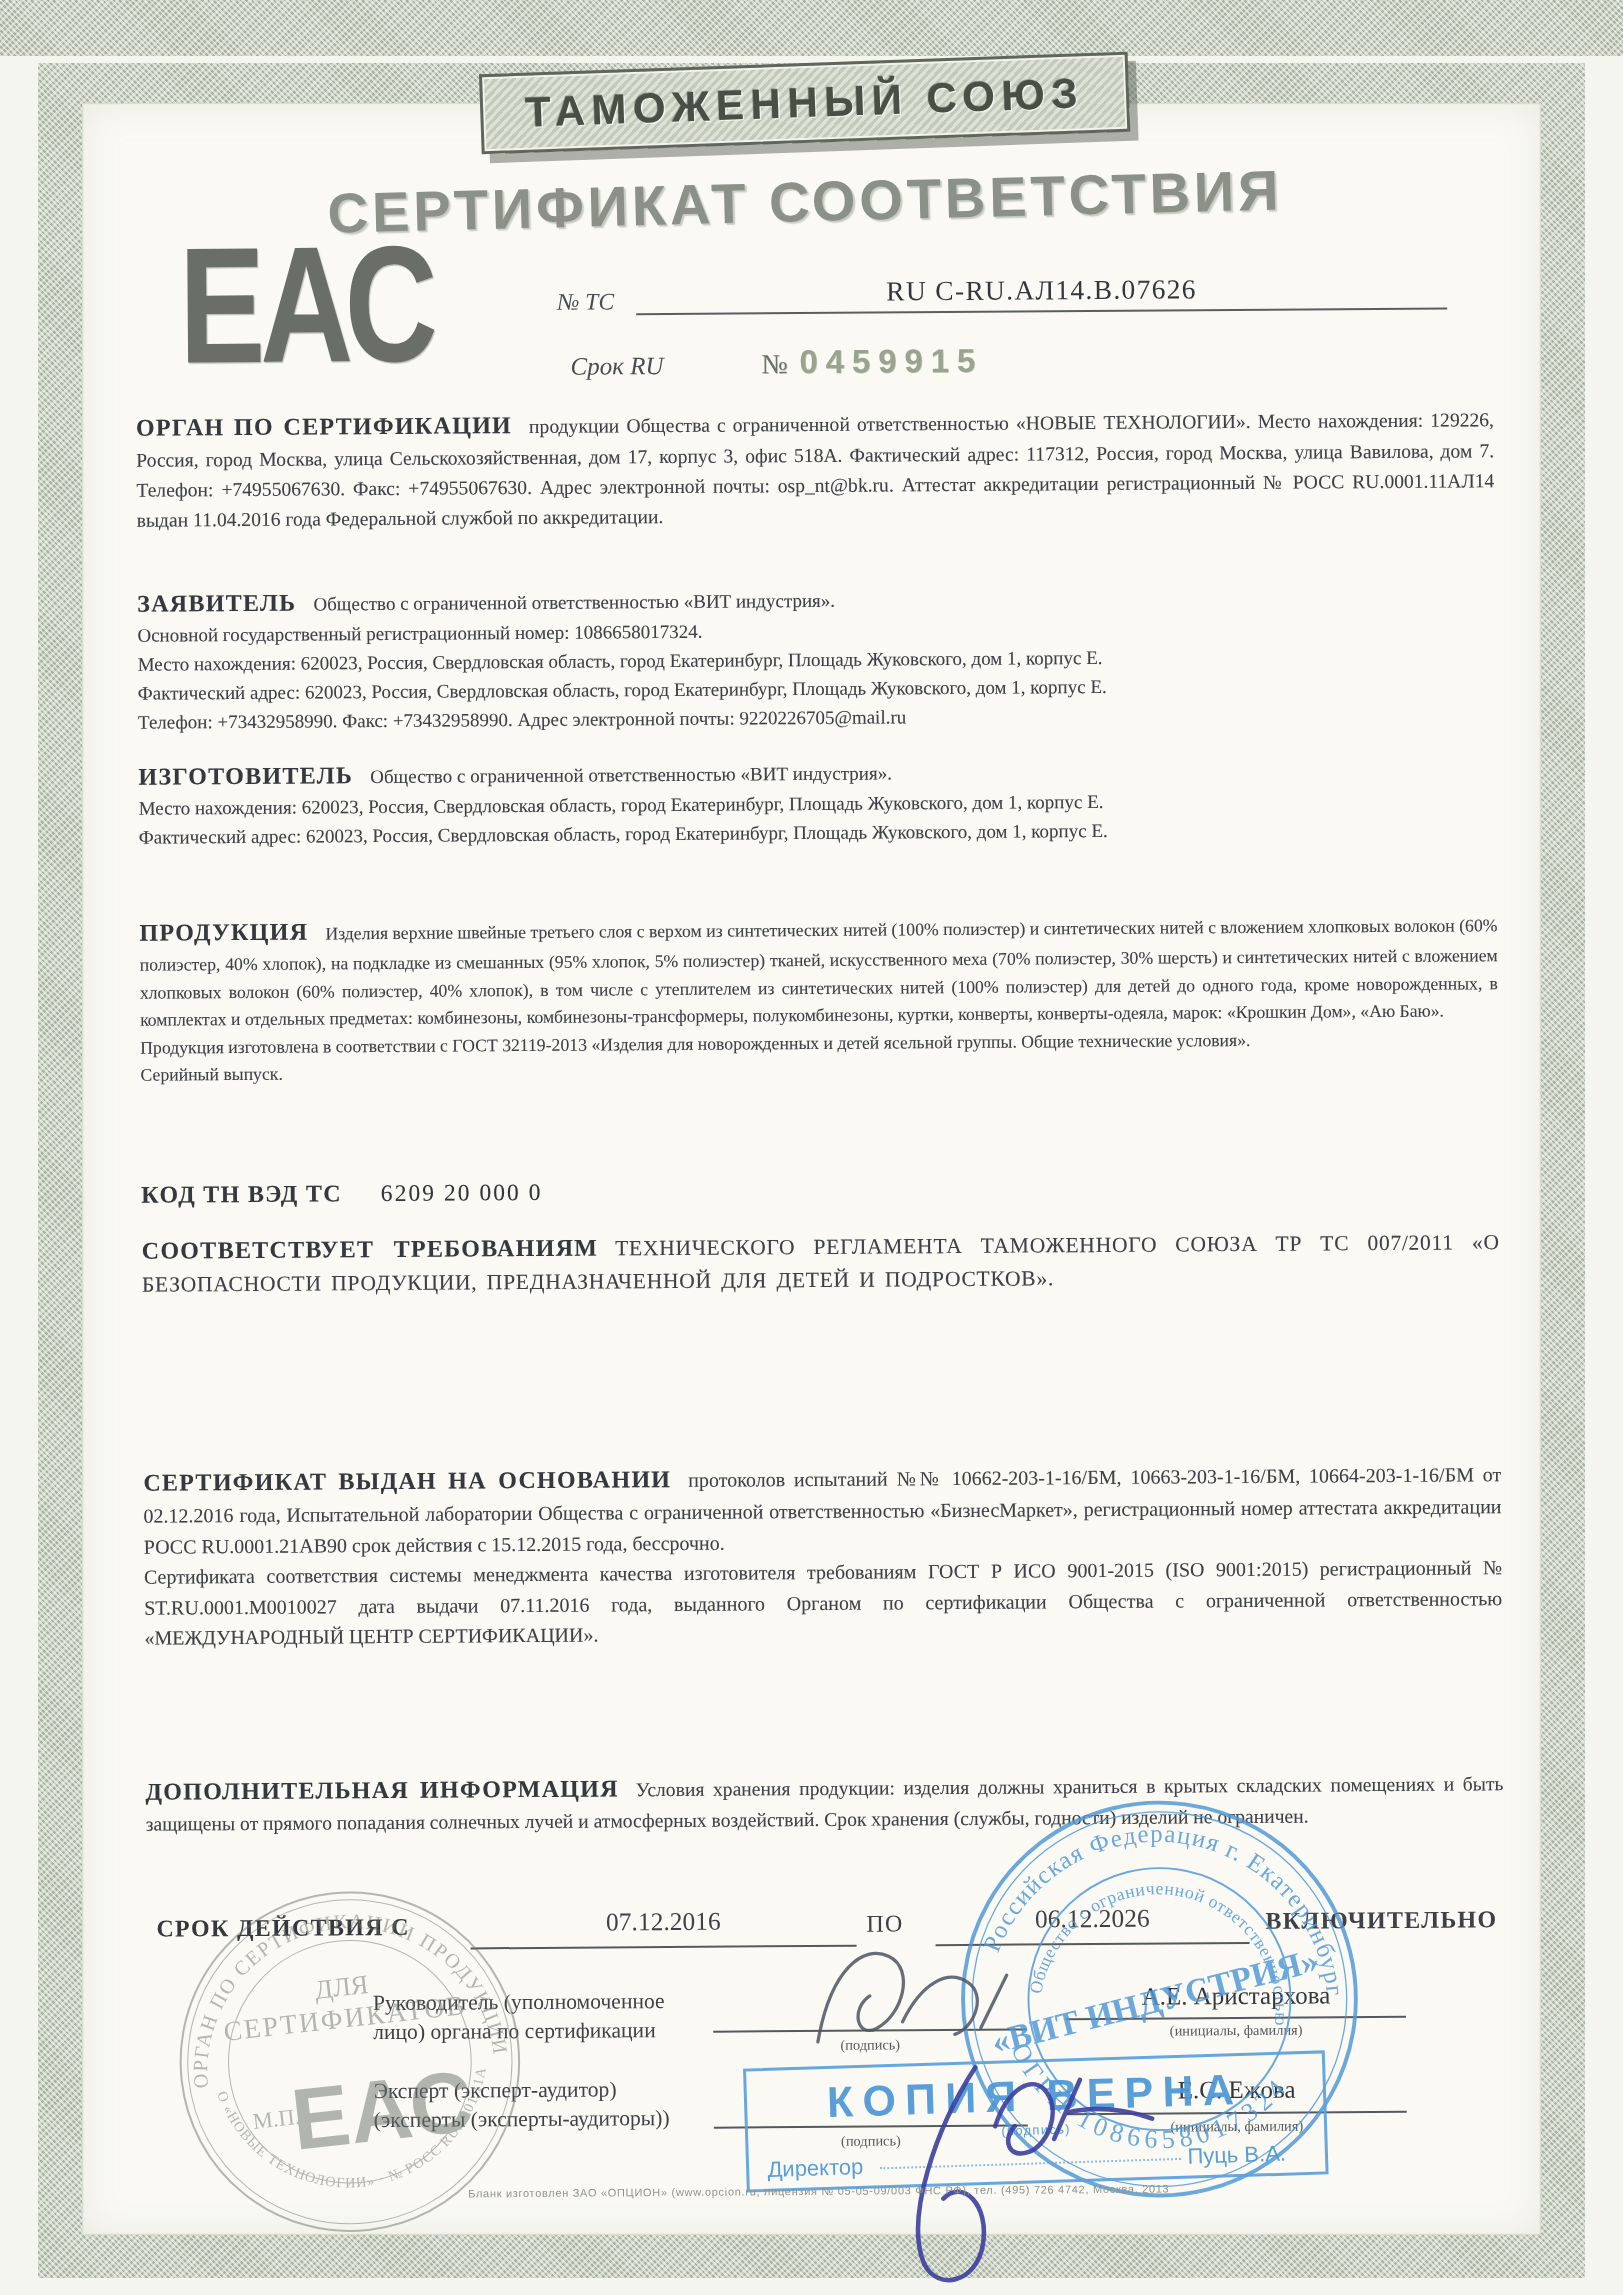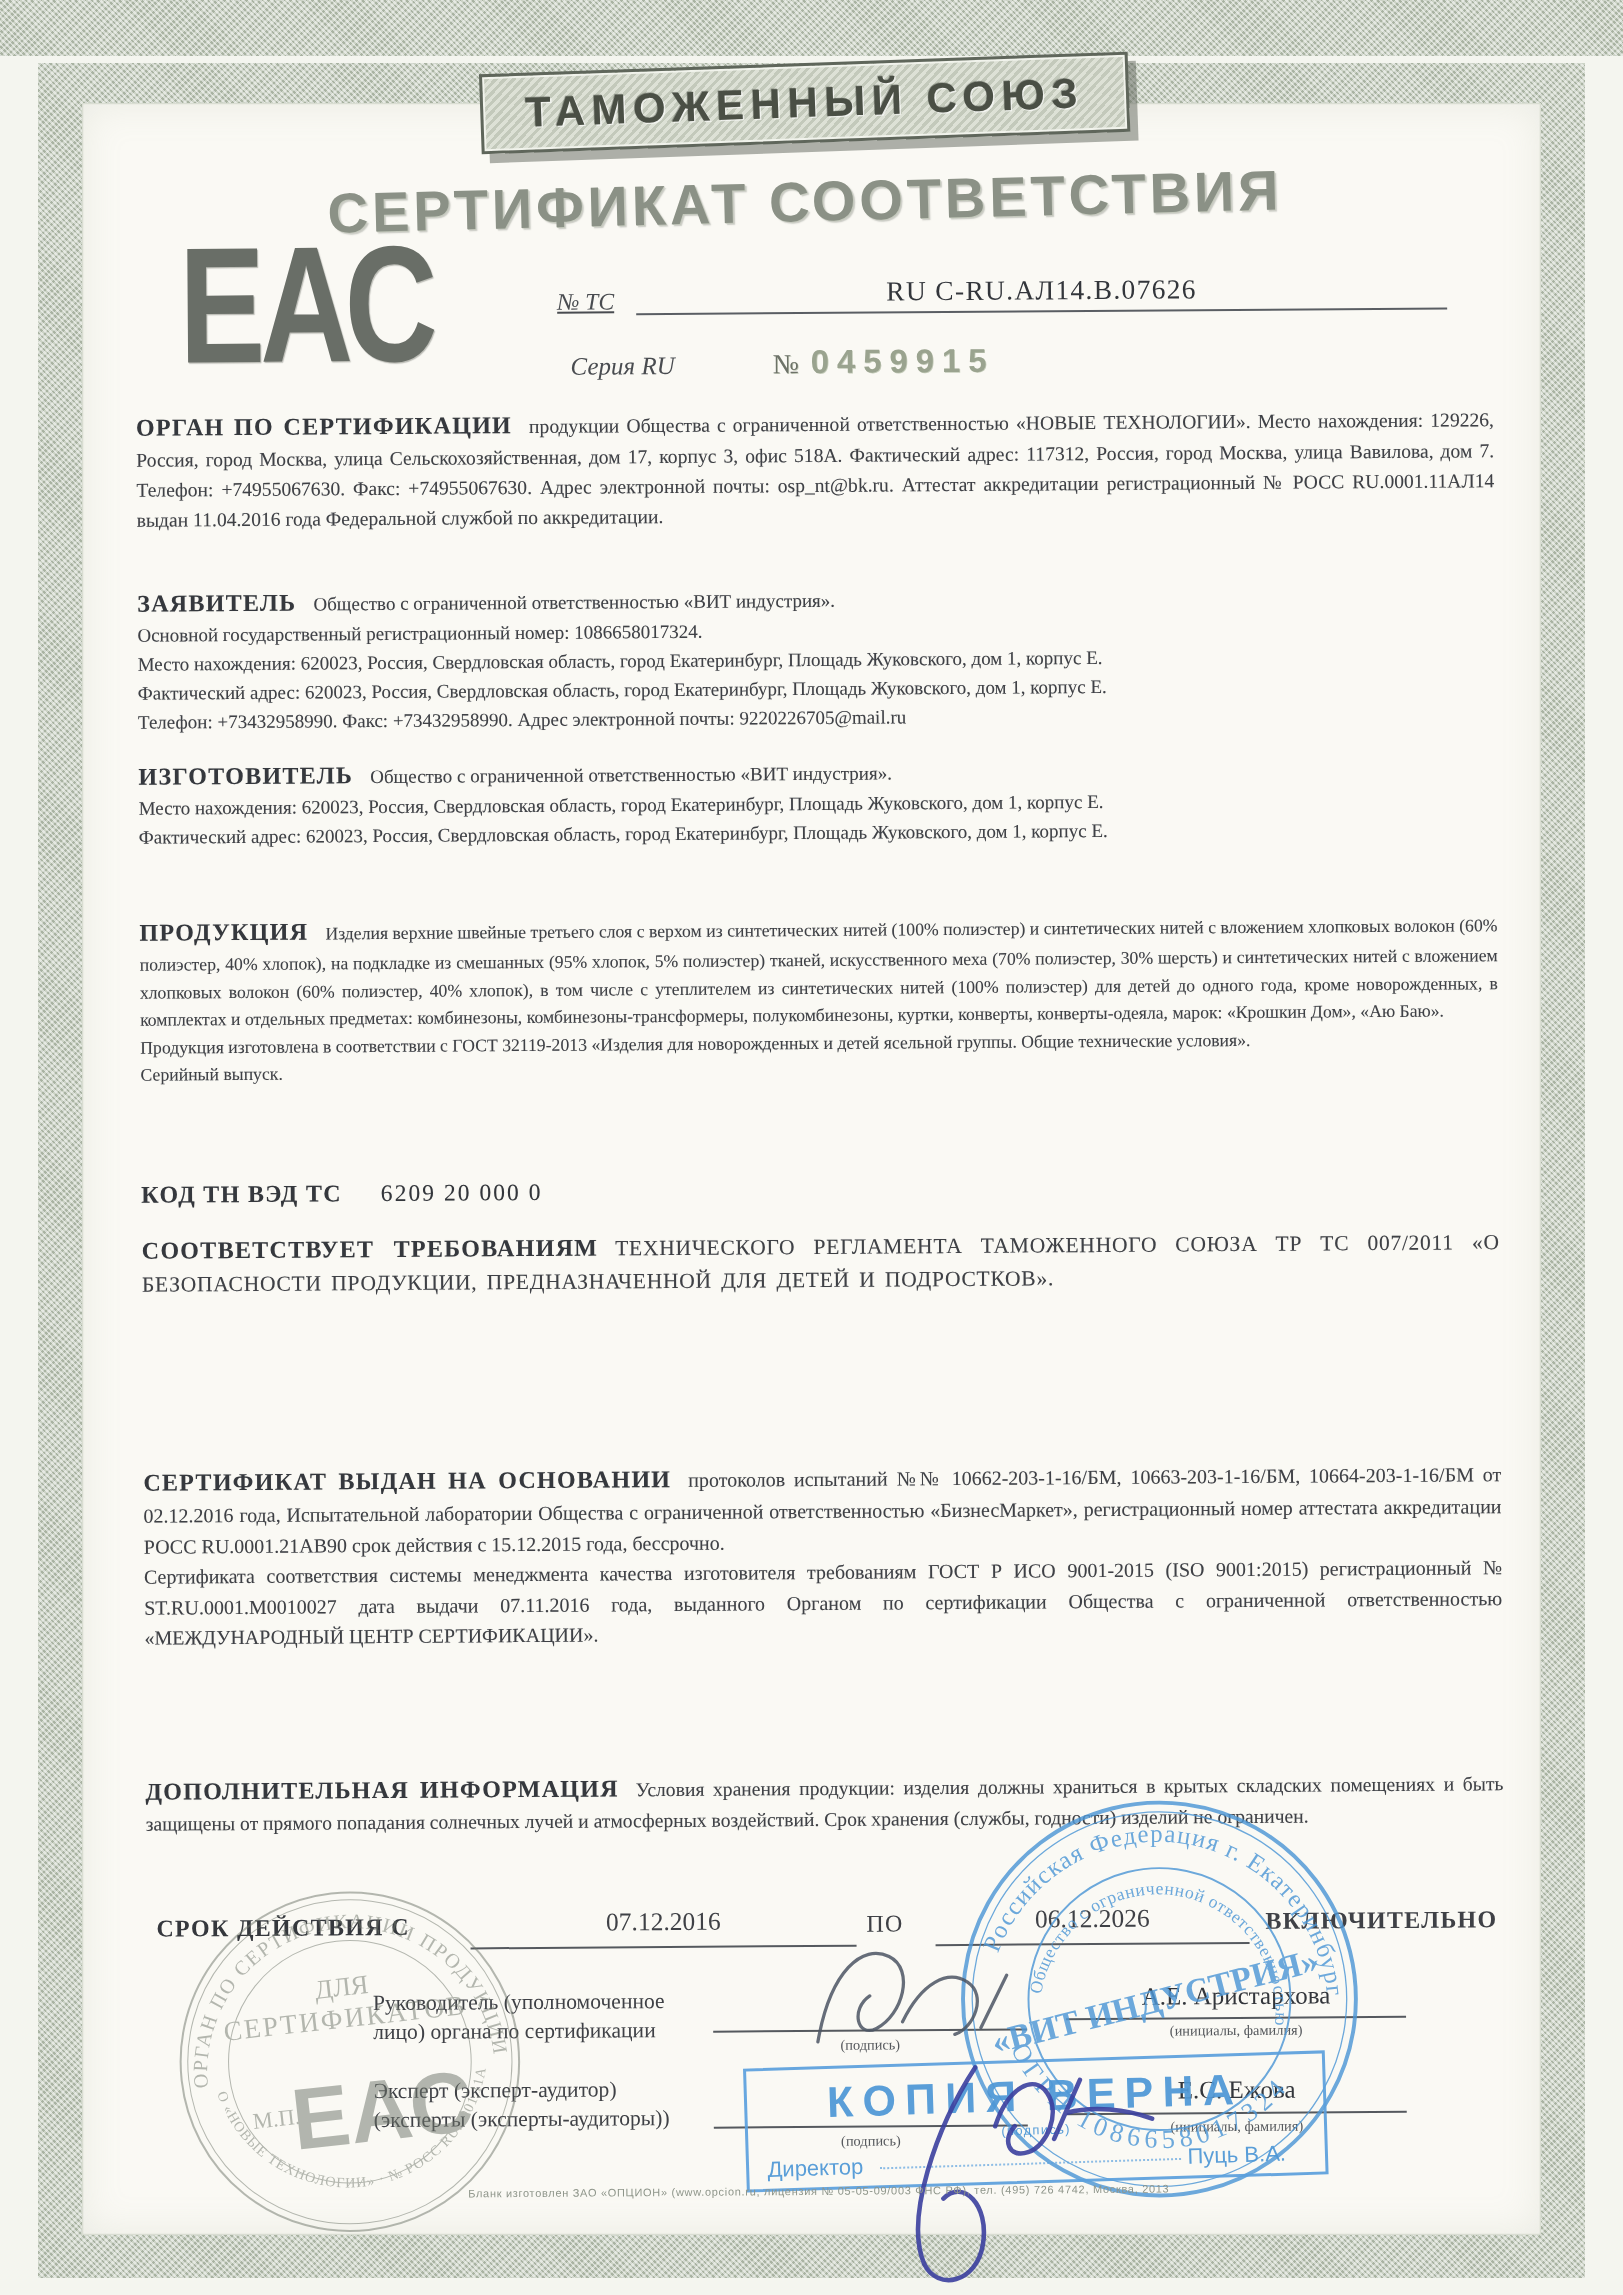--- a/index.html
+++ b/index.html
@@ -23,21 +23,21 @@
     color:#4a4f45;text-shadow:1.3px 1.3px 0 rgba(255,255,255,.65), -0.7px -0.7px 0.7px rgba(40,44,38,.4);}
   .cert-title{position:absolute;top:169px;left:0;width:100%;text-align:center;
     transform:rotate(-1deg);font-family:"Liberation Sans", sans-serif;font-weight:bold;
     font-size:56px;letter-spacing:3.9px;color:#8b9186;
     text-shadow:0.7px 0.7px 0 #c3c8bb, 2px 2px 1.3px rgba(60,66,56,.25);}
   .eac-logo{position:absolute;top:211px;left:185px;width:229px;height:181px;
     font-family:"Liberation Sans", sans-serif;font-weight:bold;font-size:165px;line-height:181px;
     color:#5a5f58;transform:scaleX(.78);transform-origin:left;letter-spacing:-6.5px;
     text-shadow:1.3px 1.3px 1.3px rgba(70,76,66,.4);opacity:.9;}
   .no-ts-row{position:absolute;top:276px;left:563px;width:890px;display:flex;align-items:flex-end;}
-  .no-ts-label{font-size:23.6px;font-style:italic;color:#494c50;margin-right:22px;white-space:nowrap;text-decoration:underline;}
+  .no-ts-label{font-size:23.6px;font-style:italic;color:#494c50;margin-right:22px;white-space:nowrap;}
   .no-ts-value{flex:1;text-align:center;font-size:27.5px;color:#33363b;border-bottom:2px solid #5a5e63;
     padding-bottom:3.9px;letter-spacing:1.3px;}
   .series-row{position:absolute;top:343px;left:576px;display:flex;align-items:baseline;}
   .series-label{font-size:25px;font-style:italic;color:#494c50;}
   .serial{margin-left:98px;font-size:33px;font-weight:bold;letter-spacing:7.9px;color:#9aa38f;
     text-shadow:0.7px 0.7px 0 #c5ccba;font-family:"Liberation Sans", sans-serif;}
   .serial .num-sign{font-family:"Liberation Serif", serif;font-weight:normal;font-size:27.5px;
     color:#6d7268;letter-spacing:0;margin-right:11.8px;}
   
   .sec{position:absolute;left:141px;width:1358px;font-size:19.6px;line-height:1.52;color:#3f4146;
@@ -89,21 +89,21 @@
     <div class="banner">ТАМОЖЕННЫЙ СОЮЗ</div>
     <div class="cert-title">СЕРТИФИКАТ СООТВЕТСТВИЯ</div>
     <div class="eac-logo">ЕАС</div>
 
     <div class="no-ts-row">
       <span class="no-ts-label">№ ТС</span>
       <span class="no-ts-value">RU C-RU.АЛ14.В.07626</span>
     </div>
 
     <div class="series-row">
-      <span class="series-label">Серия RU</span>
+      <span class="series-label">Срок RU</span>
       <span class="serial"><span class="num-sign">№</span><span>0459915</span></span>
     </div>
 
     <p class="sec" style="top:385px"><span class="sh">ОРГАН ПО СЕРТИФИКАЦИИ</span><span>продукции Общества с ограниченной ответственностью «НОВЫЕ ТЕХНОЛОГИИ». Место нахождения: 129226, Россия, город Москва, улица Сельскохозяйственная, дом 17, корпус 3, офис 518А. Фактический адрес: 117312, Россия, город Москва, улица Вавилова, дом 7. Телефон: +74955067630. Факс: +74955067630. Адрес электронной почты: osp_nt@bk.ru. Аттестат аккредитации регистрационный № РОСС RU.0001.11АЛ14 выдан 11.04.2016 года Федеральной службой по аккредитации.</span></p>
 
     <div class="sec" style="top:581px;font-size:19px">
       <span class="line"><span class="sh">ЗАЯВИТЕЛЬ</span><span>Общество с ограниченной ответственностью «ВИТ индустрия».</span></span>
       <span class="line">Основной государственный регистрационный номер: 1086658017324.</span>
       <span class="line">Место нахождения: 620023, Россия, Свердловская область, город Екатеринбург, Площадь Жуковского, дом 1, корпус Е.</span>
       <span class="line">Фактический адрес: 620023, Россия, Свердловская область, город Екатеринбург, Площадь Жуковского, дом 1, корпус Е.</span>

